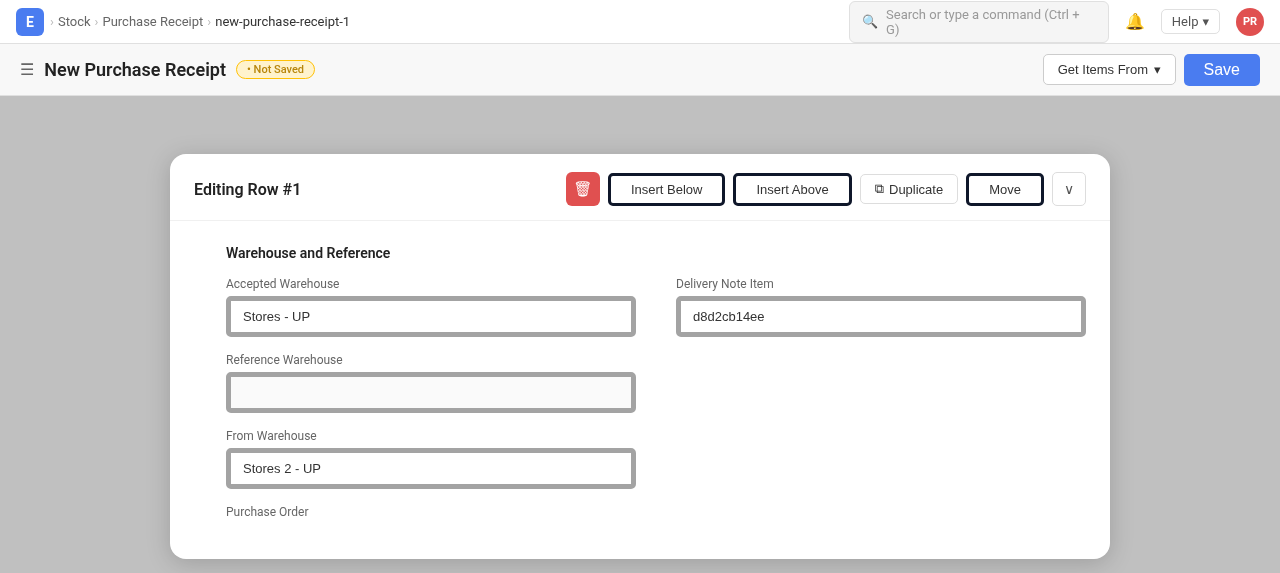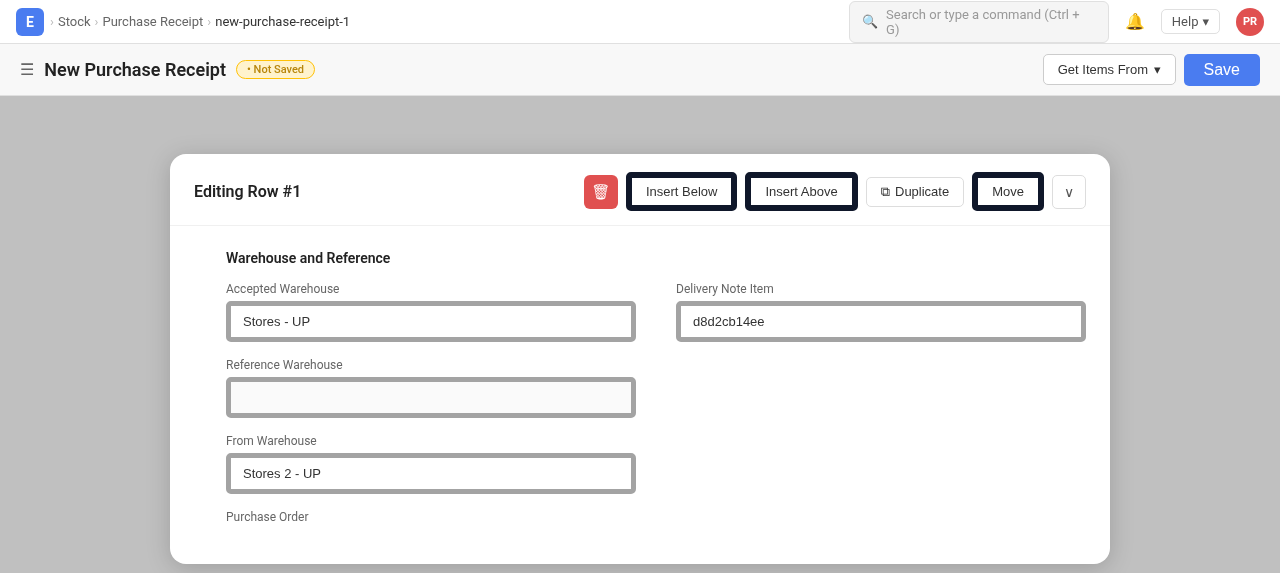--- a/index.html
+++ b/index.html
@@ -83,21 +83,21 @@
       padding: 18px 24px 14px 24px; border-bottom: 1px solid #f0f0f0;
     }
     .dialog-title { font-size: 16px; font-weight: 600; color: #222; }
     .dialog-actions { display: flex; align-items: center; gap: 8px; }
     .delete-btn {
       width: 34px; height: 34px; background: #e05050; color: white; border: none;
       border-radius: 6px; cursor: pointer; font-size: 15px;
       display: flex; align-items: center; justify-content: center;
     }
     .action-btn {
-      padding: 6px 14px; border: 6px solid #0f172a; border-radius: 5px;
+      padding: 6px 20px; border: 3px solid #0f172a; border-radius: 5px;
       cursor: pointer; background: #fff; color: #333; font-size: 13px;
     }
     .action-btn-icon {
       display: flex; align-items: center; gap: 5px;
       padding: 6px 14px; border: 1px solid #ddd; border-radius: 5px;
       cursor: pointer; background: #fff; color: #333; font-size: 13px;
     }
     .chevron-btn {
       width: 34px; height: 34px; border: 1px solid #ddd; border-radius: 5px;
       cursor: pointer; background: #fff; color: #555; font-size: 14px;

